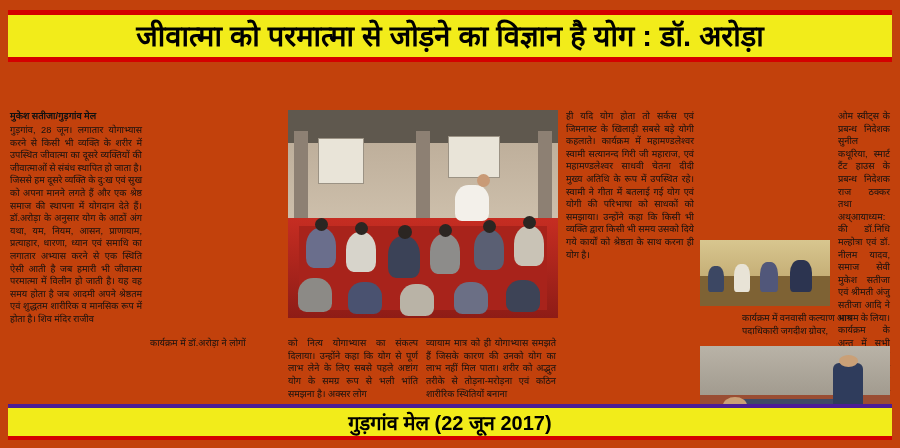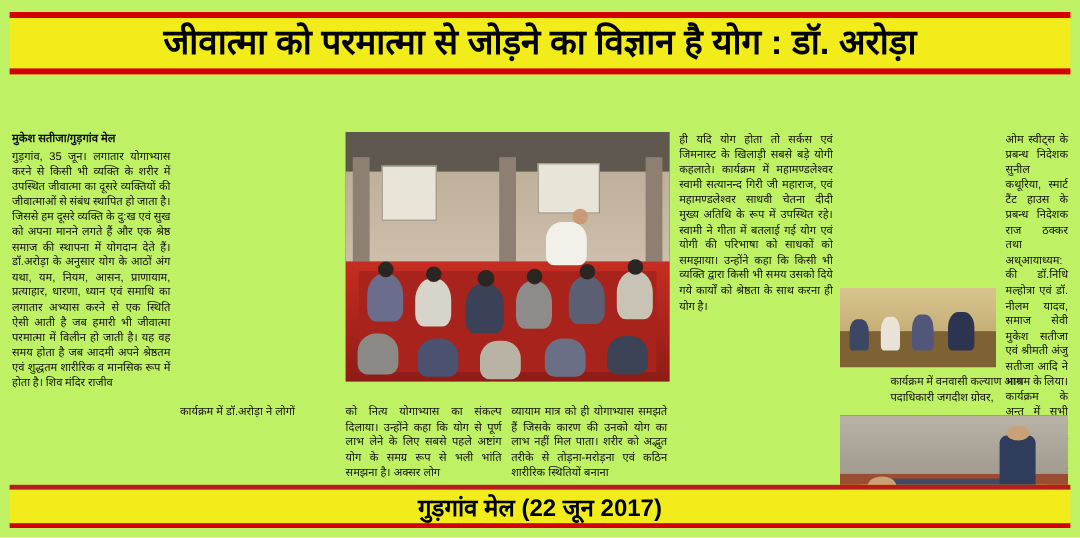--- a/index.html
+++ b/index.html
@@ -10,21 +10,21 @@
   body {
     width: 900px;
     height: 448px;
     font-family: "Liberation Sans", sans-serif;
     overflow: hidden;
   }
   .clip {
     position: relative;
     width: 900px;
     height: 448px;
-    background: #bef264;
+    background: #c2410c;
     box-sizing: border-box;
   }
 
   
   .headline {
     position: absolute;
     left: 8px;
     top: 10px;
     width: 884px;
     height: 52px;
@@ -184,21 +184,21 @@
   .s2-stand-head { position:absolute; left:73%; top:10%; width:10%; height:12%; background:#caa077; border-radius:50%; }
 
   
   .footer {
     position: absolute;
     left: 8px;
     top: 404px;
     width: 884px;
     height: 36px;
     background: #f2ec1a;
-    border-top: 4px solid #b91c1c;
+    border-top: 4px solid #4c1d95;
     border-bottom: 4px solid #d40000;
     box-sizing: border-box;
     display: flex;
     align-items: center;
     justify-content: center;
   }
   .footer-text {
     font-weight: bold;
     font-size: 20px;
     color: #000000;
@@ -211,21 +211,21 @@
 <div class="clip">
 
   <div class="headline">
     <div class="headline-text">जीवात्मा को परमात्मा से जोड़ने का विज्ञान है योग : डॉ. अरोड़ा</div>
   </div>
 
   <div class="body-area">
 
     <div class="col col1">
       <div class="byline">मुकेश सतीजा/गुड़गांव मेल</div>
-      <p><span>गुड़गांव, 35 जून।</span>
+      <p><span>गुड़गांव, 28 जून।</span>
          <span>लगातार योगाभ्यास करने से किसी भी व्यक्ति के शरीर में उपस्थित जीवात्मा का दूसरे व्यक्तियों की जीवात्माओं से संबंध स्थापित हो जाता है। जिससे हम दूसरे व्यक्ति के दु:ख एवं सुख को अपना मानने लगते हैं और एक श्रेष्ठ समाज की स्थापना में योगदान देते हैं। डॉ.अरोड़ा के अनुसार योग के आठों अंग यथा, यम, नियम, आसन, प्राणायाम, प्रत्याहार, धारणा, ध्यान एवं समाधि का लगातार अभ्यास करने से एक स्थिति ऐसी आती है जब हमारी भी जीवात्मा परमात्मा में विलीन हो जाती है। यह वह समय होता है जब आदमी अपने श्रेष्ठतम एवं शुद्धतम शारीरिक व मानसिक रूप में होता है। शिव मंदिर राजीव</span></p>
     </div>
 
 
     <div class="photo photo-main">
       <div class="p-wall"></div>
       <div class="p-wall-dark"></div>
       <div class="p-pillar" style="left:6px;"></div>
       <div class="p-pillar" style="left:128px;"></div>
       <div class="p-pillar" style="left:250px;"></div>

